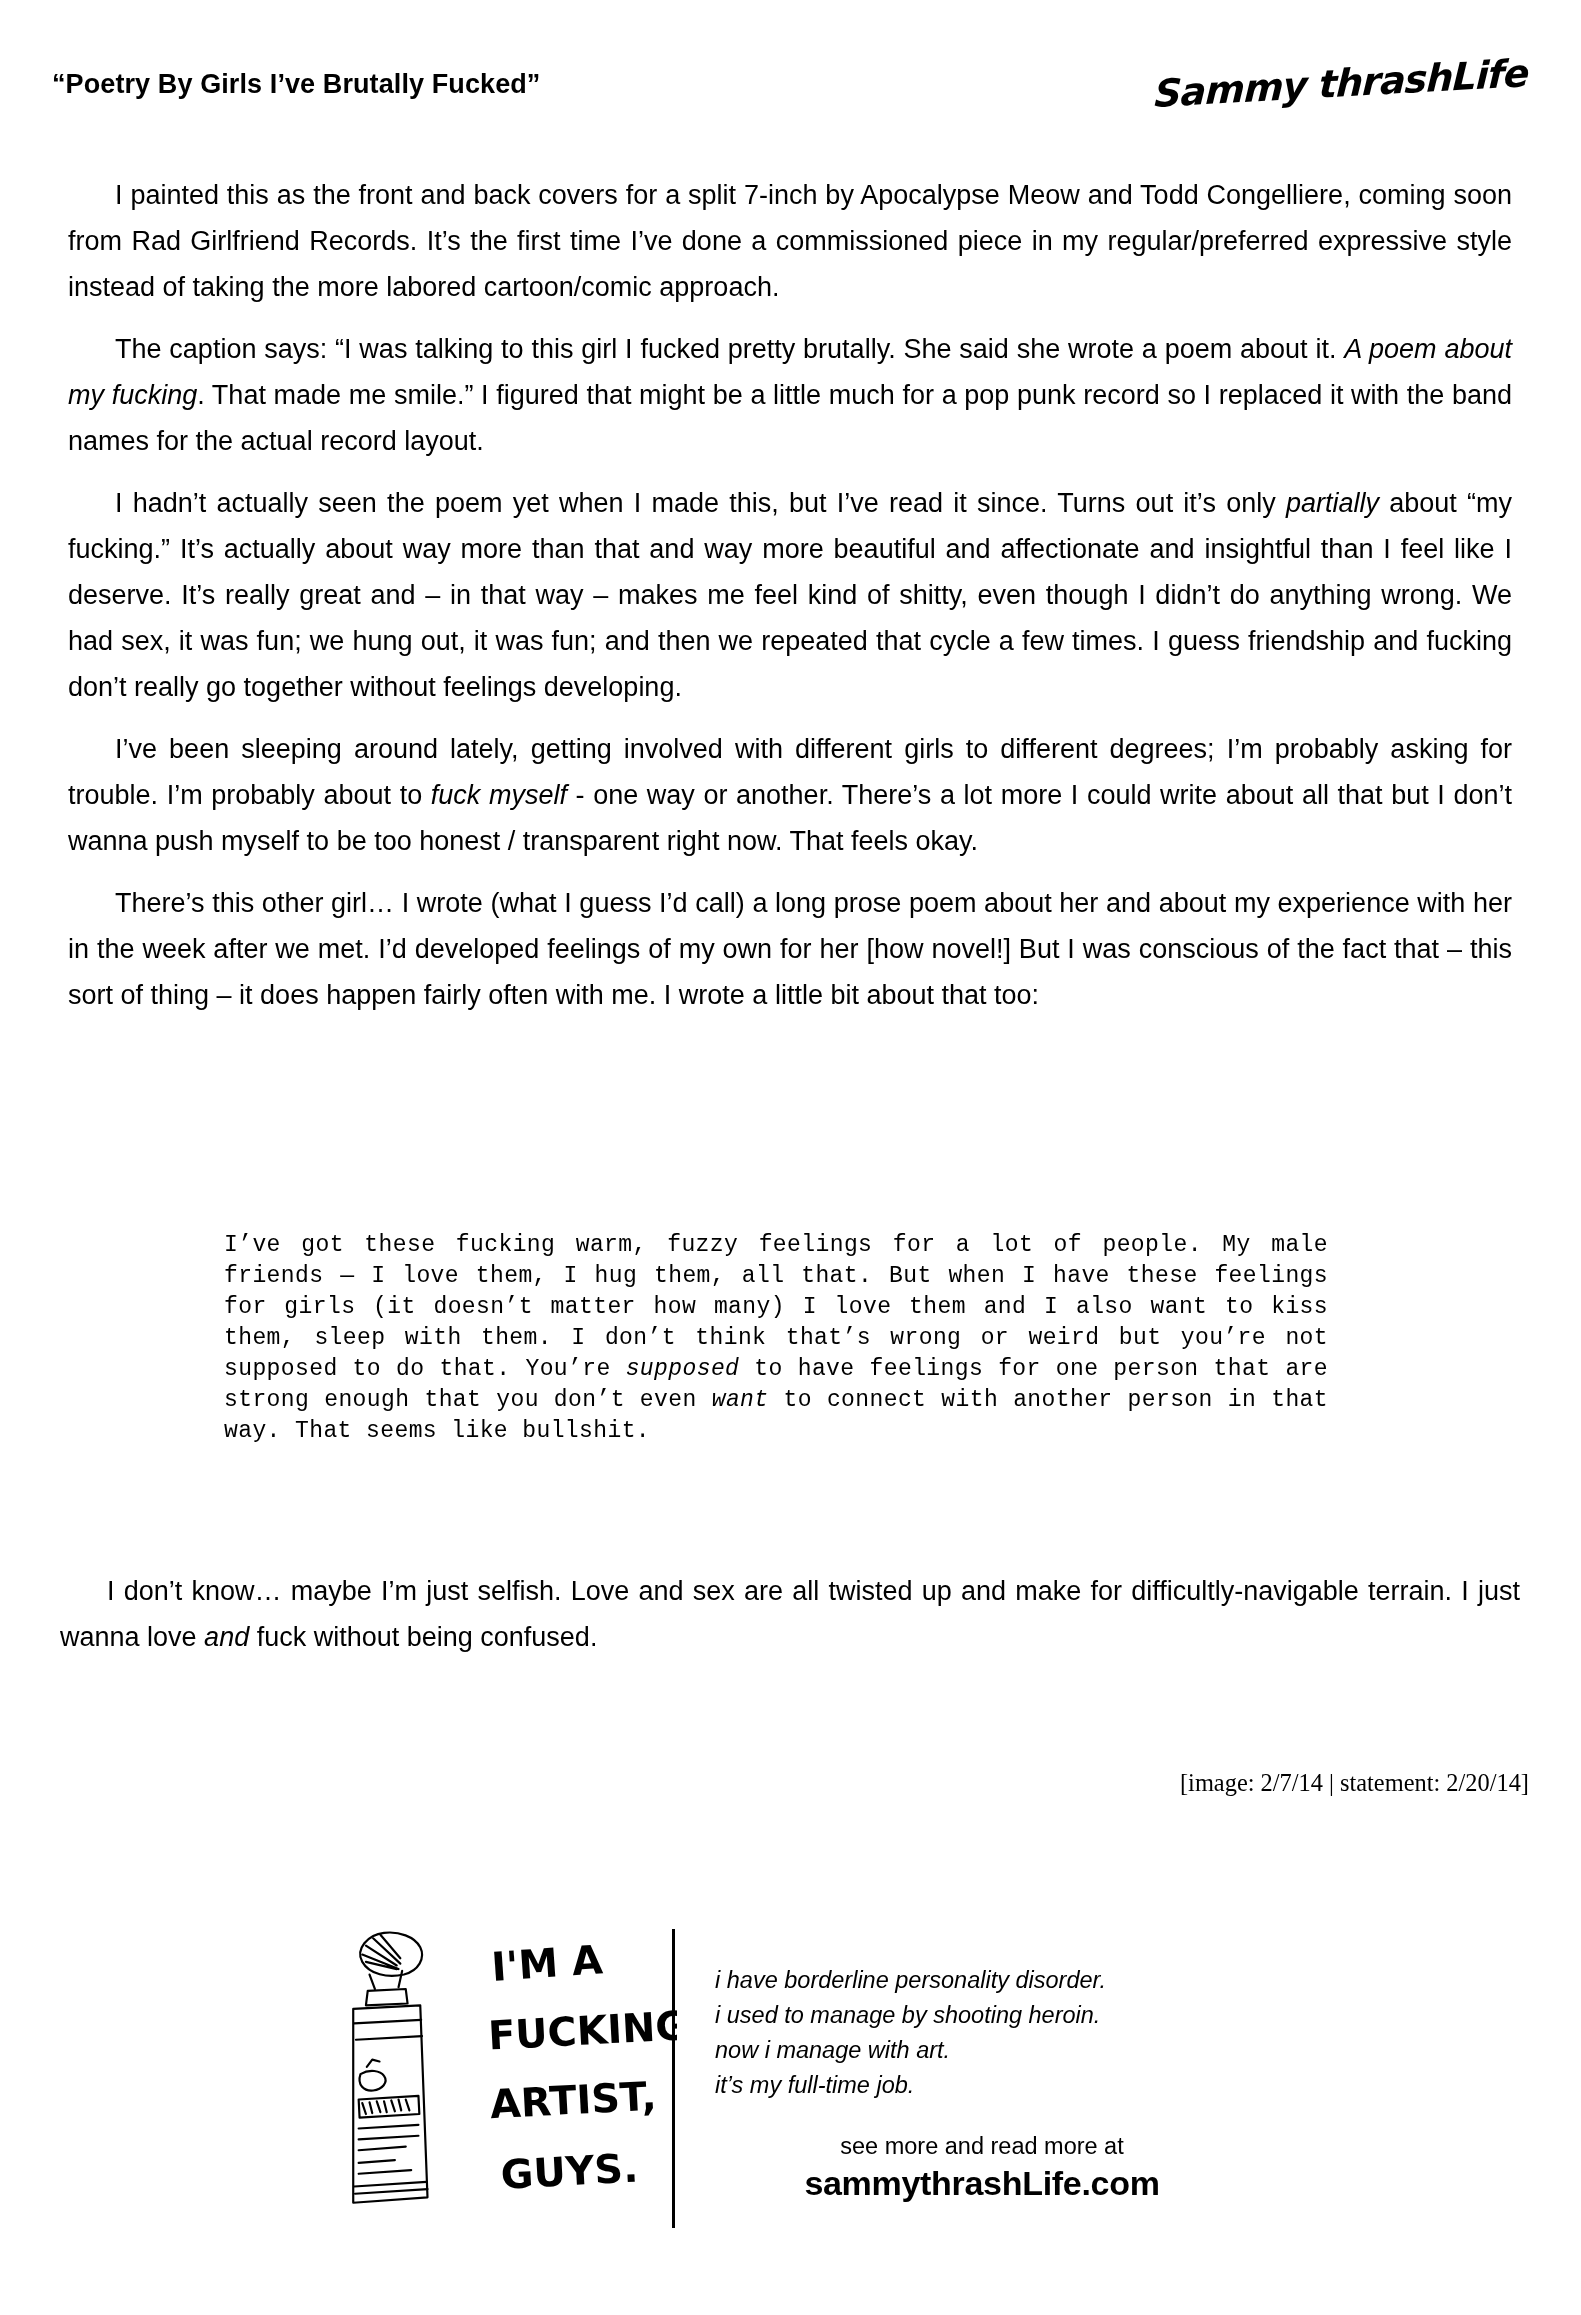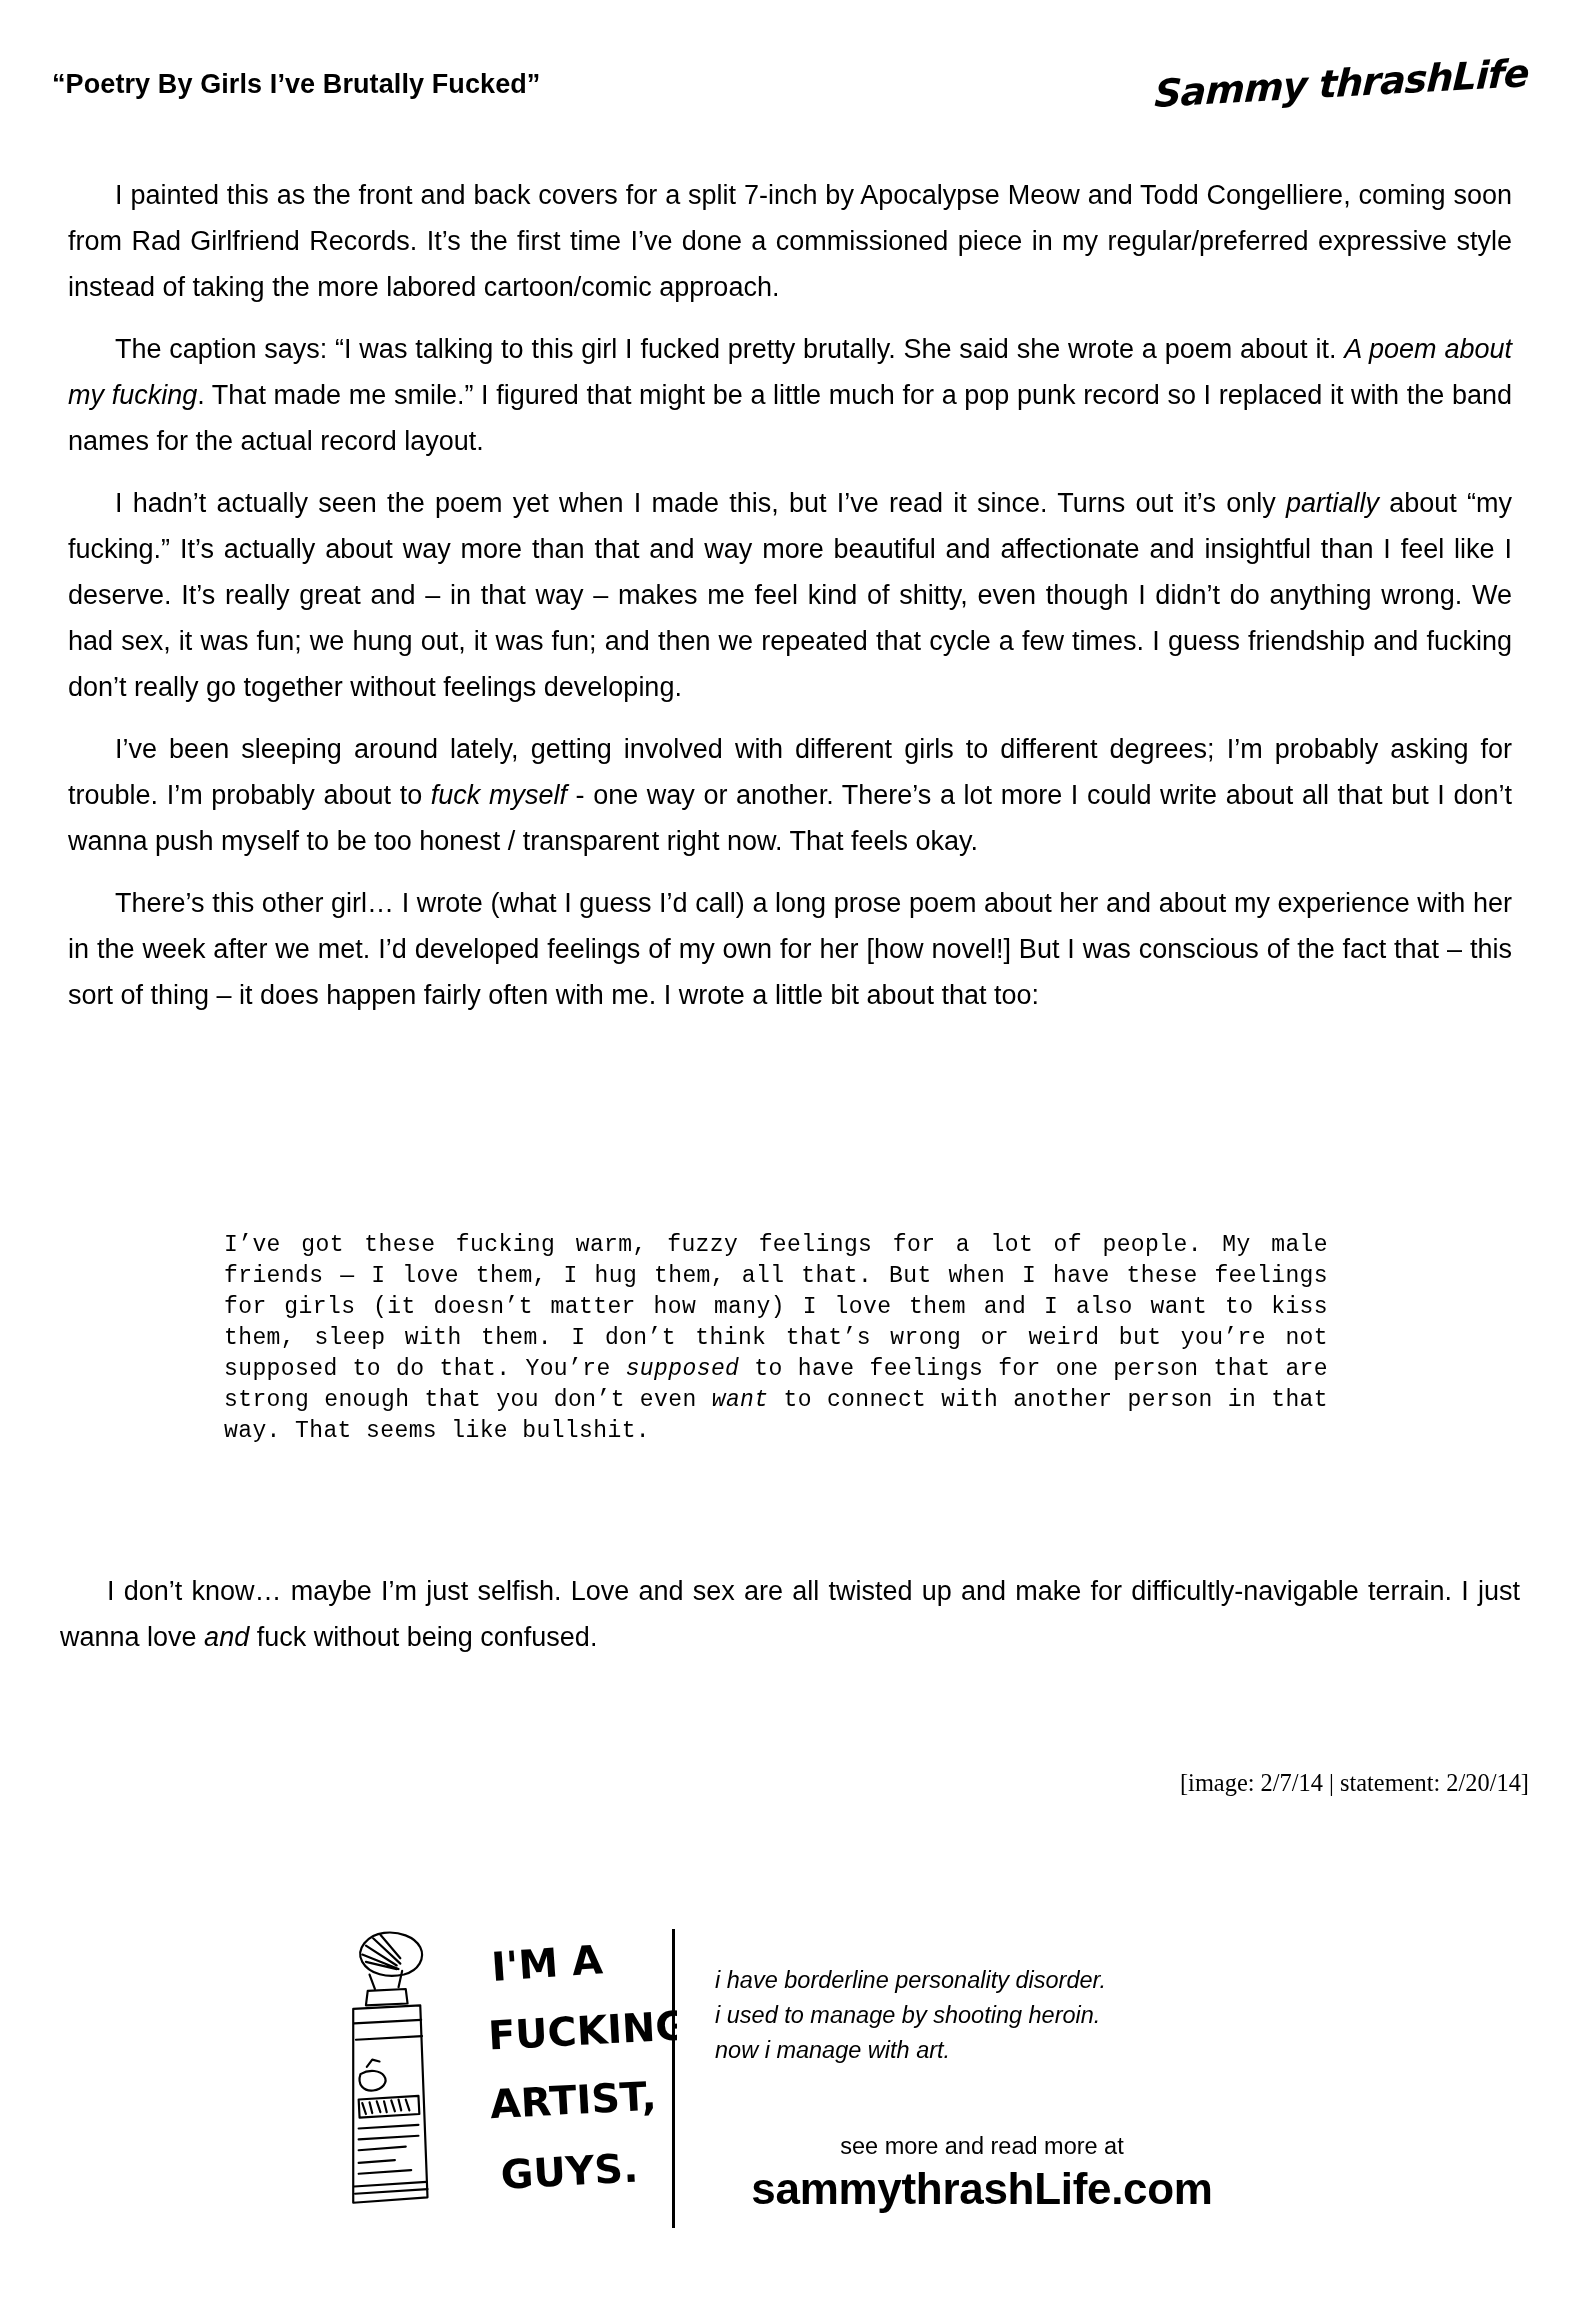--- a/index.html
+++ b/index.html
@@ -157,21 +157,21 @@
     width: 534px;
     text-align: center;
     font-size: 23.5px;
   }
   .site-url {
     position: absolute;
     left: 389px;
     top: 255px;
     width: 534px;
     text-align: center;
-    font-size: 44px;
+    font-size: 34px;
     font-weight: bold;
     letter-spacing: -0.3px;
   }
   .handwrite {
     font-family: "DejaVu Sans", sans-serif;
     font-weight: 600;
     fill: #000;
   }
 </style>
 </head>
@@ -239,20 +239,21 @@
           <text x="16" y="282" transform="rotate(-3 16 282)">GUYS.</text>
         </g>
       </svg>
 
       <div class="footer-divider"></div>
 
       <div class="footer-text">
         <div>i have borderline personality disorder.</div>
         <div>i used to manage by shooting heroin.</div>
         <div>now i manage with art.</div>
+        <div>it’s my full-time job.</div>
       </div>
 
       <div class="see-more">see more and read more at</div>
       <div class="site-url">sammythrashLife.com</div>
     </div>
   </div>
 
 </div>
 
 

